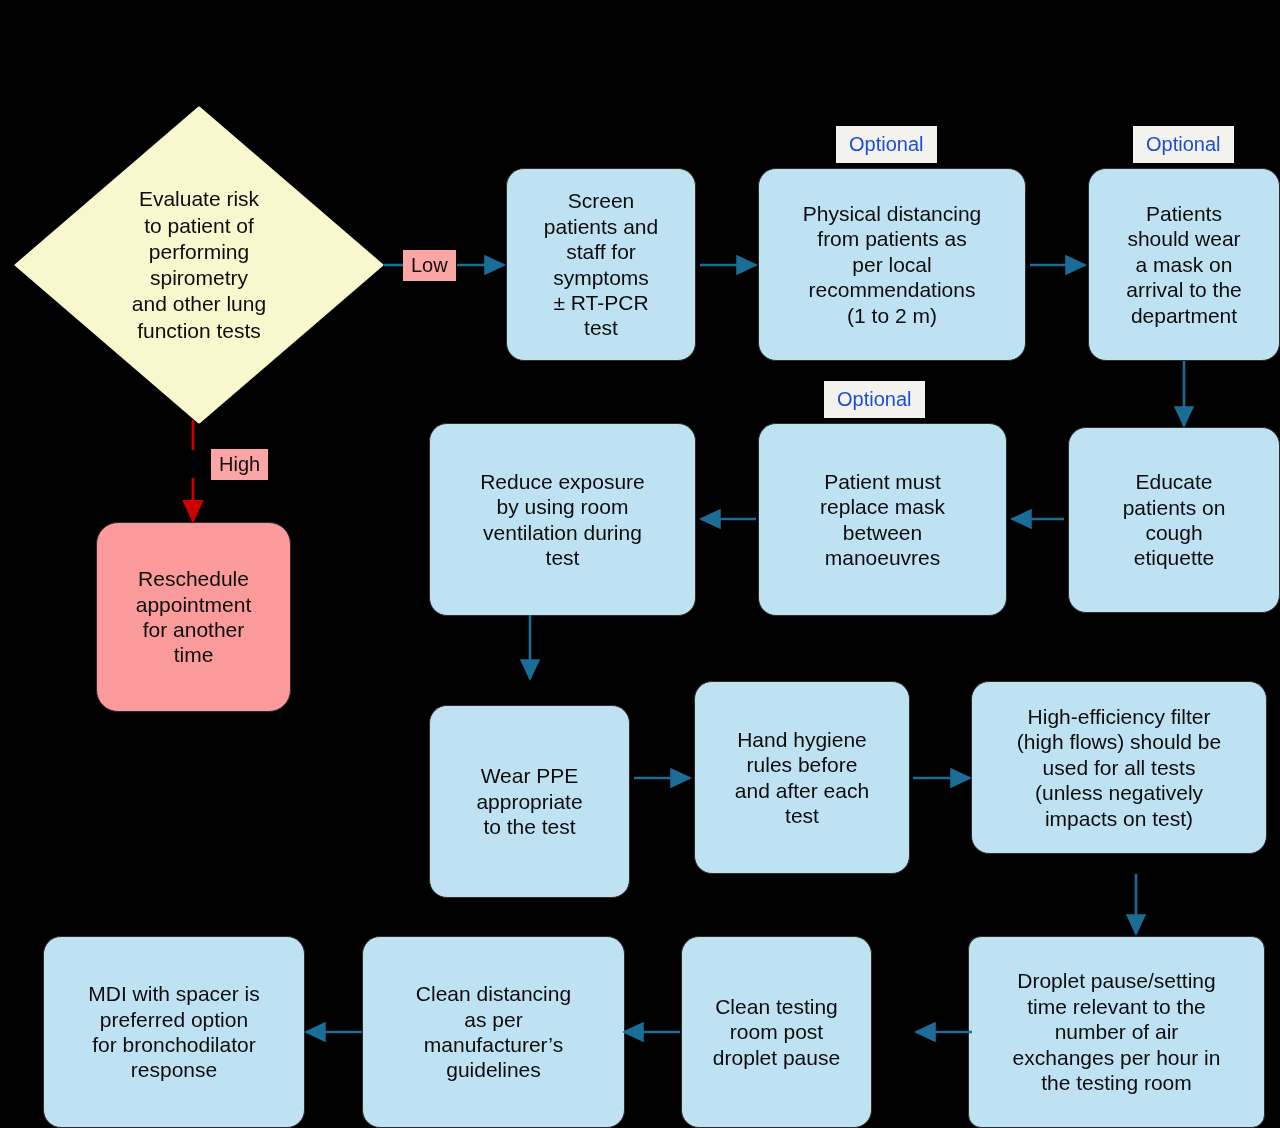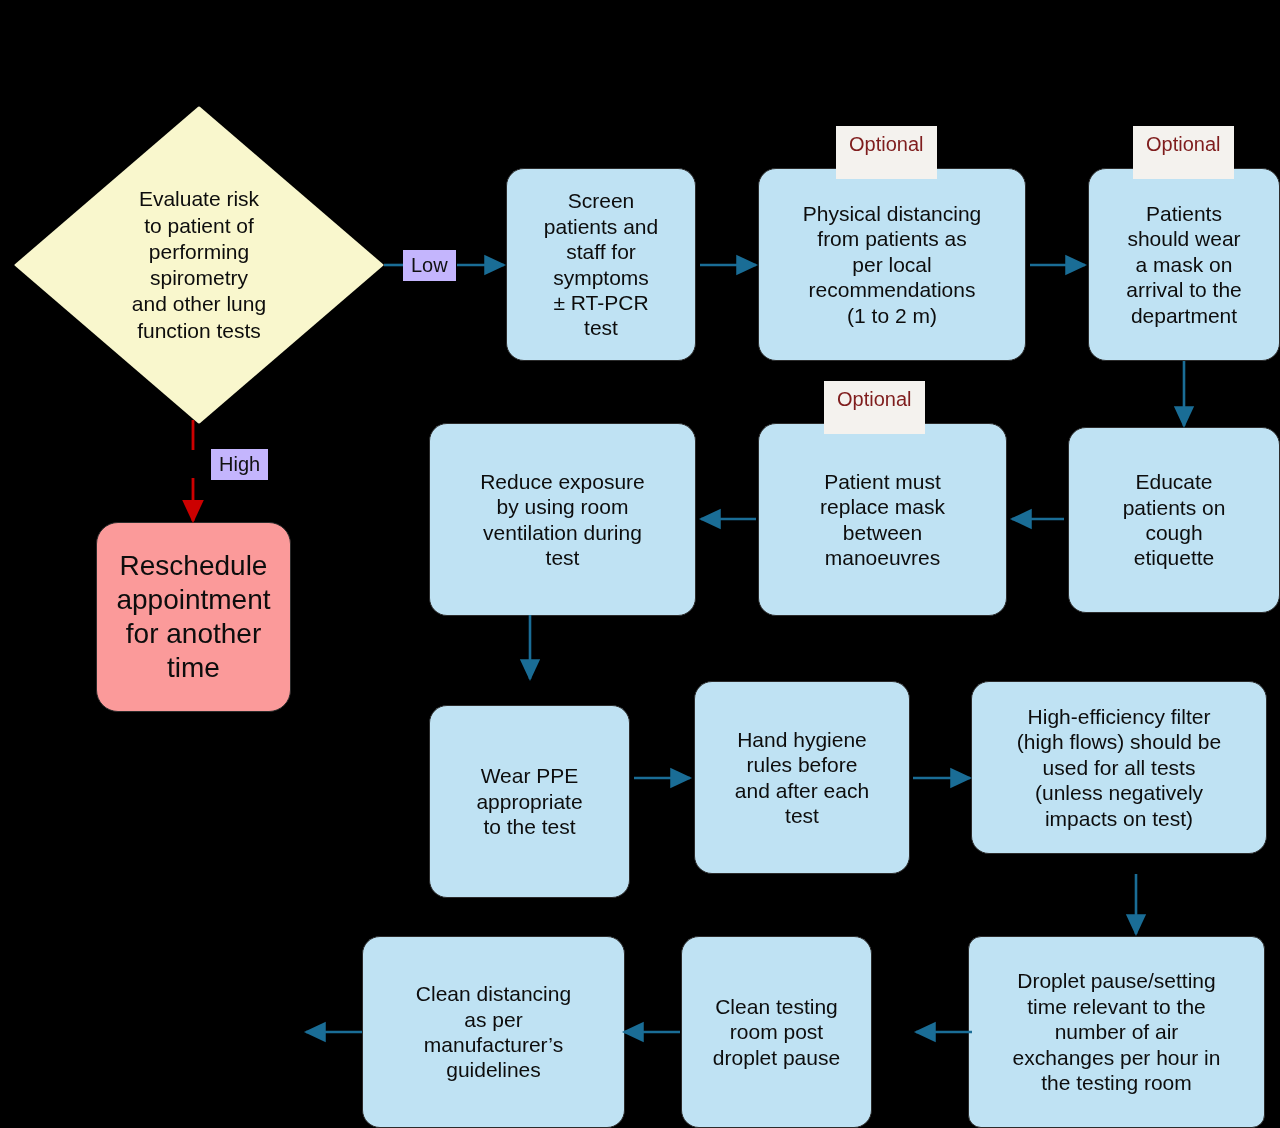--- a/index.html
+++ b/index.html
@@ -36,21 +36,21 @@
     white-space: pre-line;
   }
   .proc {
     background: #bfe2f3;
     border-radius: 18px;
     font-size: 21px;
   }
   .terminal-high {
     background: #fb9a9a;
     border-radius: 22px;
-    font-size: 28px;
+    font-size: 21px;
   }
   .decision {
     position: absolute;
     box-sizing: border-box;
     background: #f9f7cd;
     border: 1.4px solid #2b2b2b;
     display: flex;
     align-items: center;
     justify-content: center;
     text-align: center;
@@ -58,37 +58,37 @@
     font-size: 21px;
     line-height: 1.25;
     clip-path: polygon(50% 0%, 100% 50%, 50% 100%, 0% 50%);
     -webkit-clip-path: polygon(50% 0%, 100% 50%, 50% 100%, 0% 50%);
   }
   .decision .node-text {
     padding: 0 20px;
   }
   .edge-label {
     position: absolute;
-    background: #c4b5fd;
+    background: #fca5a5;
     color: #111111;
     font-size: 20px;
     line-height: 1.1;
     padding: 4px 8px 5px 8px;
     box-sizing: border-box;
     text-align: center;
     white-space: nowrap;
     z-index: 30;
   }
   .tag-optional {
     position: absolute;
     background: #f4f2ee;
-    color: #7f1d1d;
+    color: #1d4ed8;
     font-size: 20px;
     line-height: 1.1;
-    padding: 7px 13px 24px 13px;
+    padding: 7px 13px 8px 13px;
     box-sizing: border-box;
     text-align: center;
     white-space: nowrap;
     z-index: 25;
   }
   svg.connectors {
     position: absolute;
     left: 0;
     top: 0;
     width: 1280px;
@@ -253,20 +253,26 @@
 droplet pause</span>
   </div>
 
   <div class="node proc" style="left:362px; top:936px; width:263px; height:192px;">
     <span class="node-text">Clean distancing
 as per
 manufacturer’s
 guidelines</span>
   </div>
 
+  <div class="node proc" style="left:43px; top:936px; width:262px; height:192px;">
+    <span class="node-text">MDI with spacer is
+preferred option
+for bronchodilator
+response</span>
+  </div>
 
   <div class="edge-label" style="left:403px; top:250px;">
     <span>Low</span>
   </div>
 
   <div class="edge-label" style="left:163px; top:449px;margin-left:48px;">
     <span>High</span>
   </div>
 
 </div>

